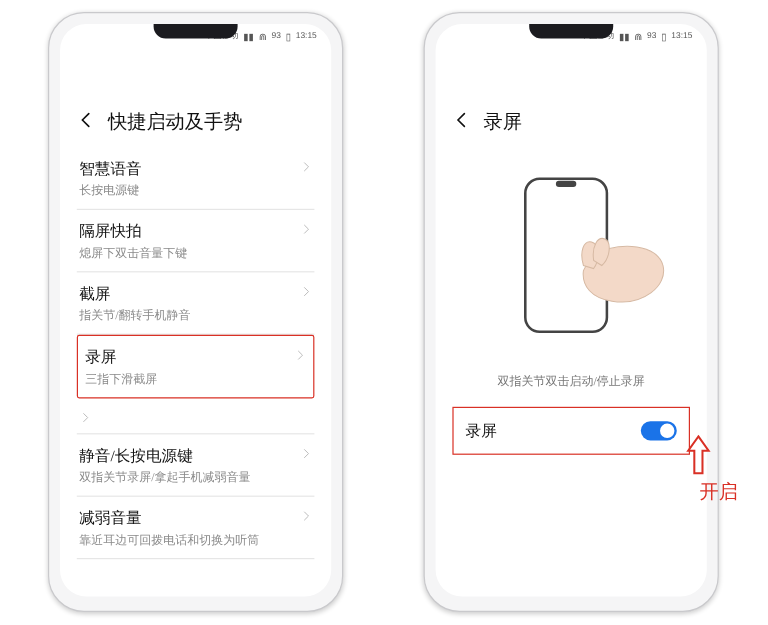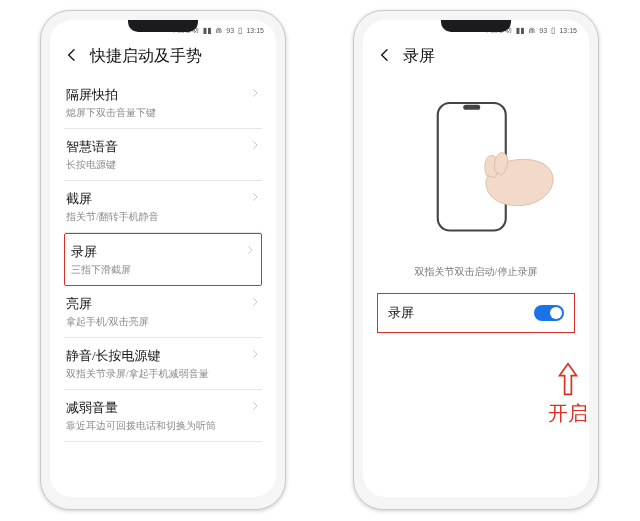--- a/index.html
+++ b/index.html
@@ -35,20 +35,21 @@
     gap: 4px;
   }
   .sb-text { font-size: 7px; color: #555; font-family: sans-serif; }
   .sb-icon { display:inline-block; font-size:8px; color:#555; }
 
   .header {
     display: flex;
     align-items: center;
     padding: 6px 14px 10px 14px;
     gap: 10px;
+    margin-top: 46px;
   }
   .header .back svg { width: 16px; height: 16px; }
   .header .title {
     font-size: 16px;
     color: #111;
     font-weight: 500;
   }
 
   .list { padding: 0 14px; }
   .item {
@@ -106,21 +107,21 @@
     border-radius: 50%;
   }
 
   .anno {
     position: absolute;
     left: 548px; top: 362px;
     display: flex; flex-direction: column; align-items: center;
     gap: 4px;
   }
   .anno svg { width: 22px; height: 34px; }
-  .anno .label { font-size: 20px; color: #d93025; }
+  .anno .label { font-size: 16px; color: #d93025; margin-left: 35px; }
 
   .notch {
     position:absolute;
     top: 9px; left:50%; transform:translateX(-50%);
     width: 70px; height: 12px;
     background: #1b1b1f;
     border-radius: 0 0 10px 10px;
     z-index: 3;
   }
 </style>
@@ -145,42 +146,42 @@
         <svg viewBox="0 0 24 24">
               <path d="M15 4 L7 12 L15 20" stroke="#111" stroke-width="2" fill="none" stroke-linecap="round"></path>
             </svg>
       </span>
       <span class="title">快捷启动及手势</span>
     </div>
 
     <div class="list" id="left-list">
           <div class="item">
             <div class="texts">
+              <div class="t">智慧语音</div>
+              <div class="st">长按电源键</div>
+            </div>
+            <span class="chev">
+              <svg viewBox="0 0 24 24">
+                <path d="M9 4 L17 12 L9 20" stroke="#bbb" stroke-width="2" fill="none" stroke-linecap="round"></path>
+              </svg>
+            </span>
+          </div>
+          <div class="item">
+            <div class="texts">
               <div class="t">隔屏快拍</div>
               <div class="st">熄屏下双击音量下键</div>
             </div>
             <span class="chev">
               <svg viewBox="0 0 24 24">
                 <path d="M9 4 L17 12 L9 20" stroke="#bbb" stroke-width="2" fill="none" stroke-linecap="round"></path>
               </svg>
             </span>
           </div>
           <div class="item">
             <div class="texts">
-              <div class="t">智慧语音</div>
-              <div class="st">长按电源键</div>
-            </div>
-            <span class="chev">
-              <svg viewBox="0 0 24 24">
-                <path d="M9 4 L17 12 L9 20" stroke="#bbb" stroke-width="2" fill="none" stroke-linecap="round"></path>
-              </svg>
-            </span>
-          </div>
-          <div class="item">
-            <div class="texts">
               <div class="t">截屏</div>
               <div class="st">指关节/翻转手机静音</div>
             </div>
             <span class="chev">
               <svg viewBox="0 0 24 24">
                 <path d="M9 4 L17 12 L9 20" stroke="#bbb" stroke-width="2" fill="none" stroke-linecap="round"></path>
               </svg>
             </span>
           </div>
           <div class="item hl">
@@ -188,24 +189,20 @@
               <div class="t">录屏</div>
               <div class="st">三指下滑截屏</div>
             </div>
             <span class="chev">
               <svg viewBox="0 0 24 24">
                 <path d="M9 4 L17 12 L9 20" stroke="#bbb" stroke-width="2" fill="none" stroke-linecap="round"></path>
               </svg>
             </span>
           </div>
           <div class="item">
-            <div class="texts">
-              <div class="t">亮屏</div>
-              <div class="st">拿起手机/双击亮屏</div>
-            </div>
             <span class="chev">
               <svg viewBox="0 0 24 24">
                 <path d="M9 4 L17 12 L9 20" stroke="#bbb" stroke-width="2" fill="none" stroke-linecap="round"></path>
               </svg>
             </span>
           </div>
           <div class="item">
             <div class="texts">
               <div class="t">静音/长按电源键</div>
               <div class="st">双指关节录屏/拿起手机减弱音量</div>

